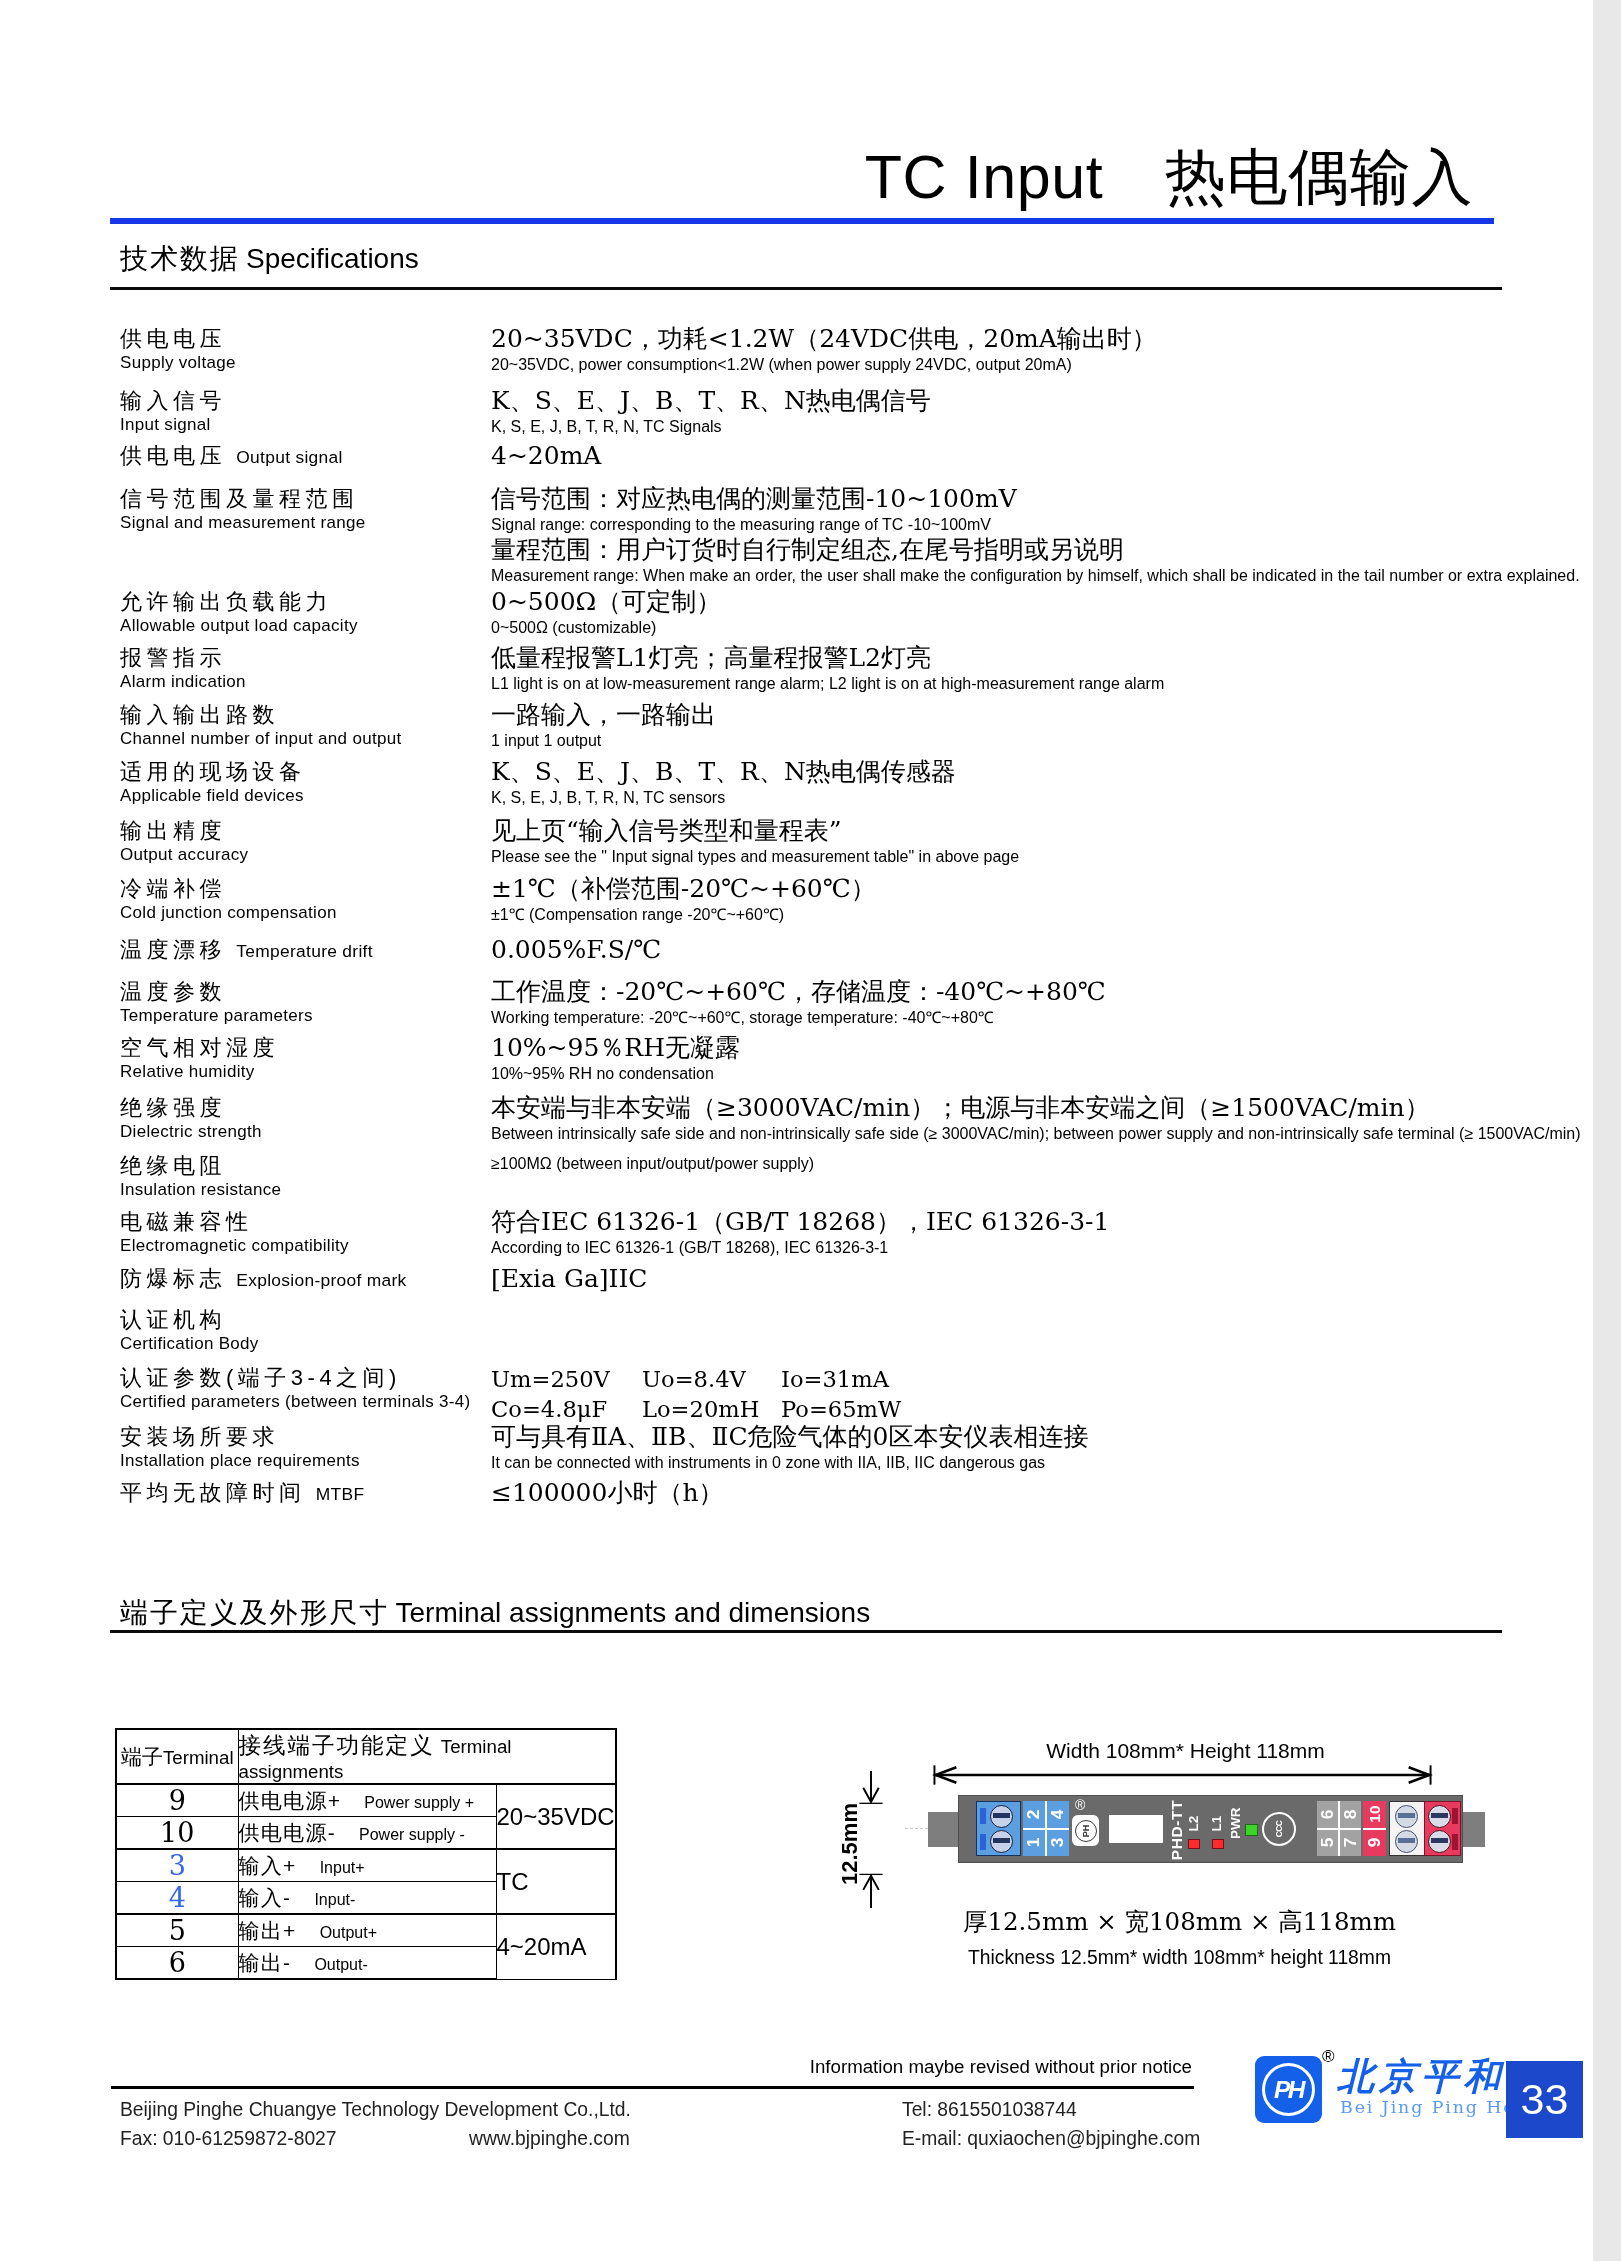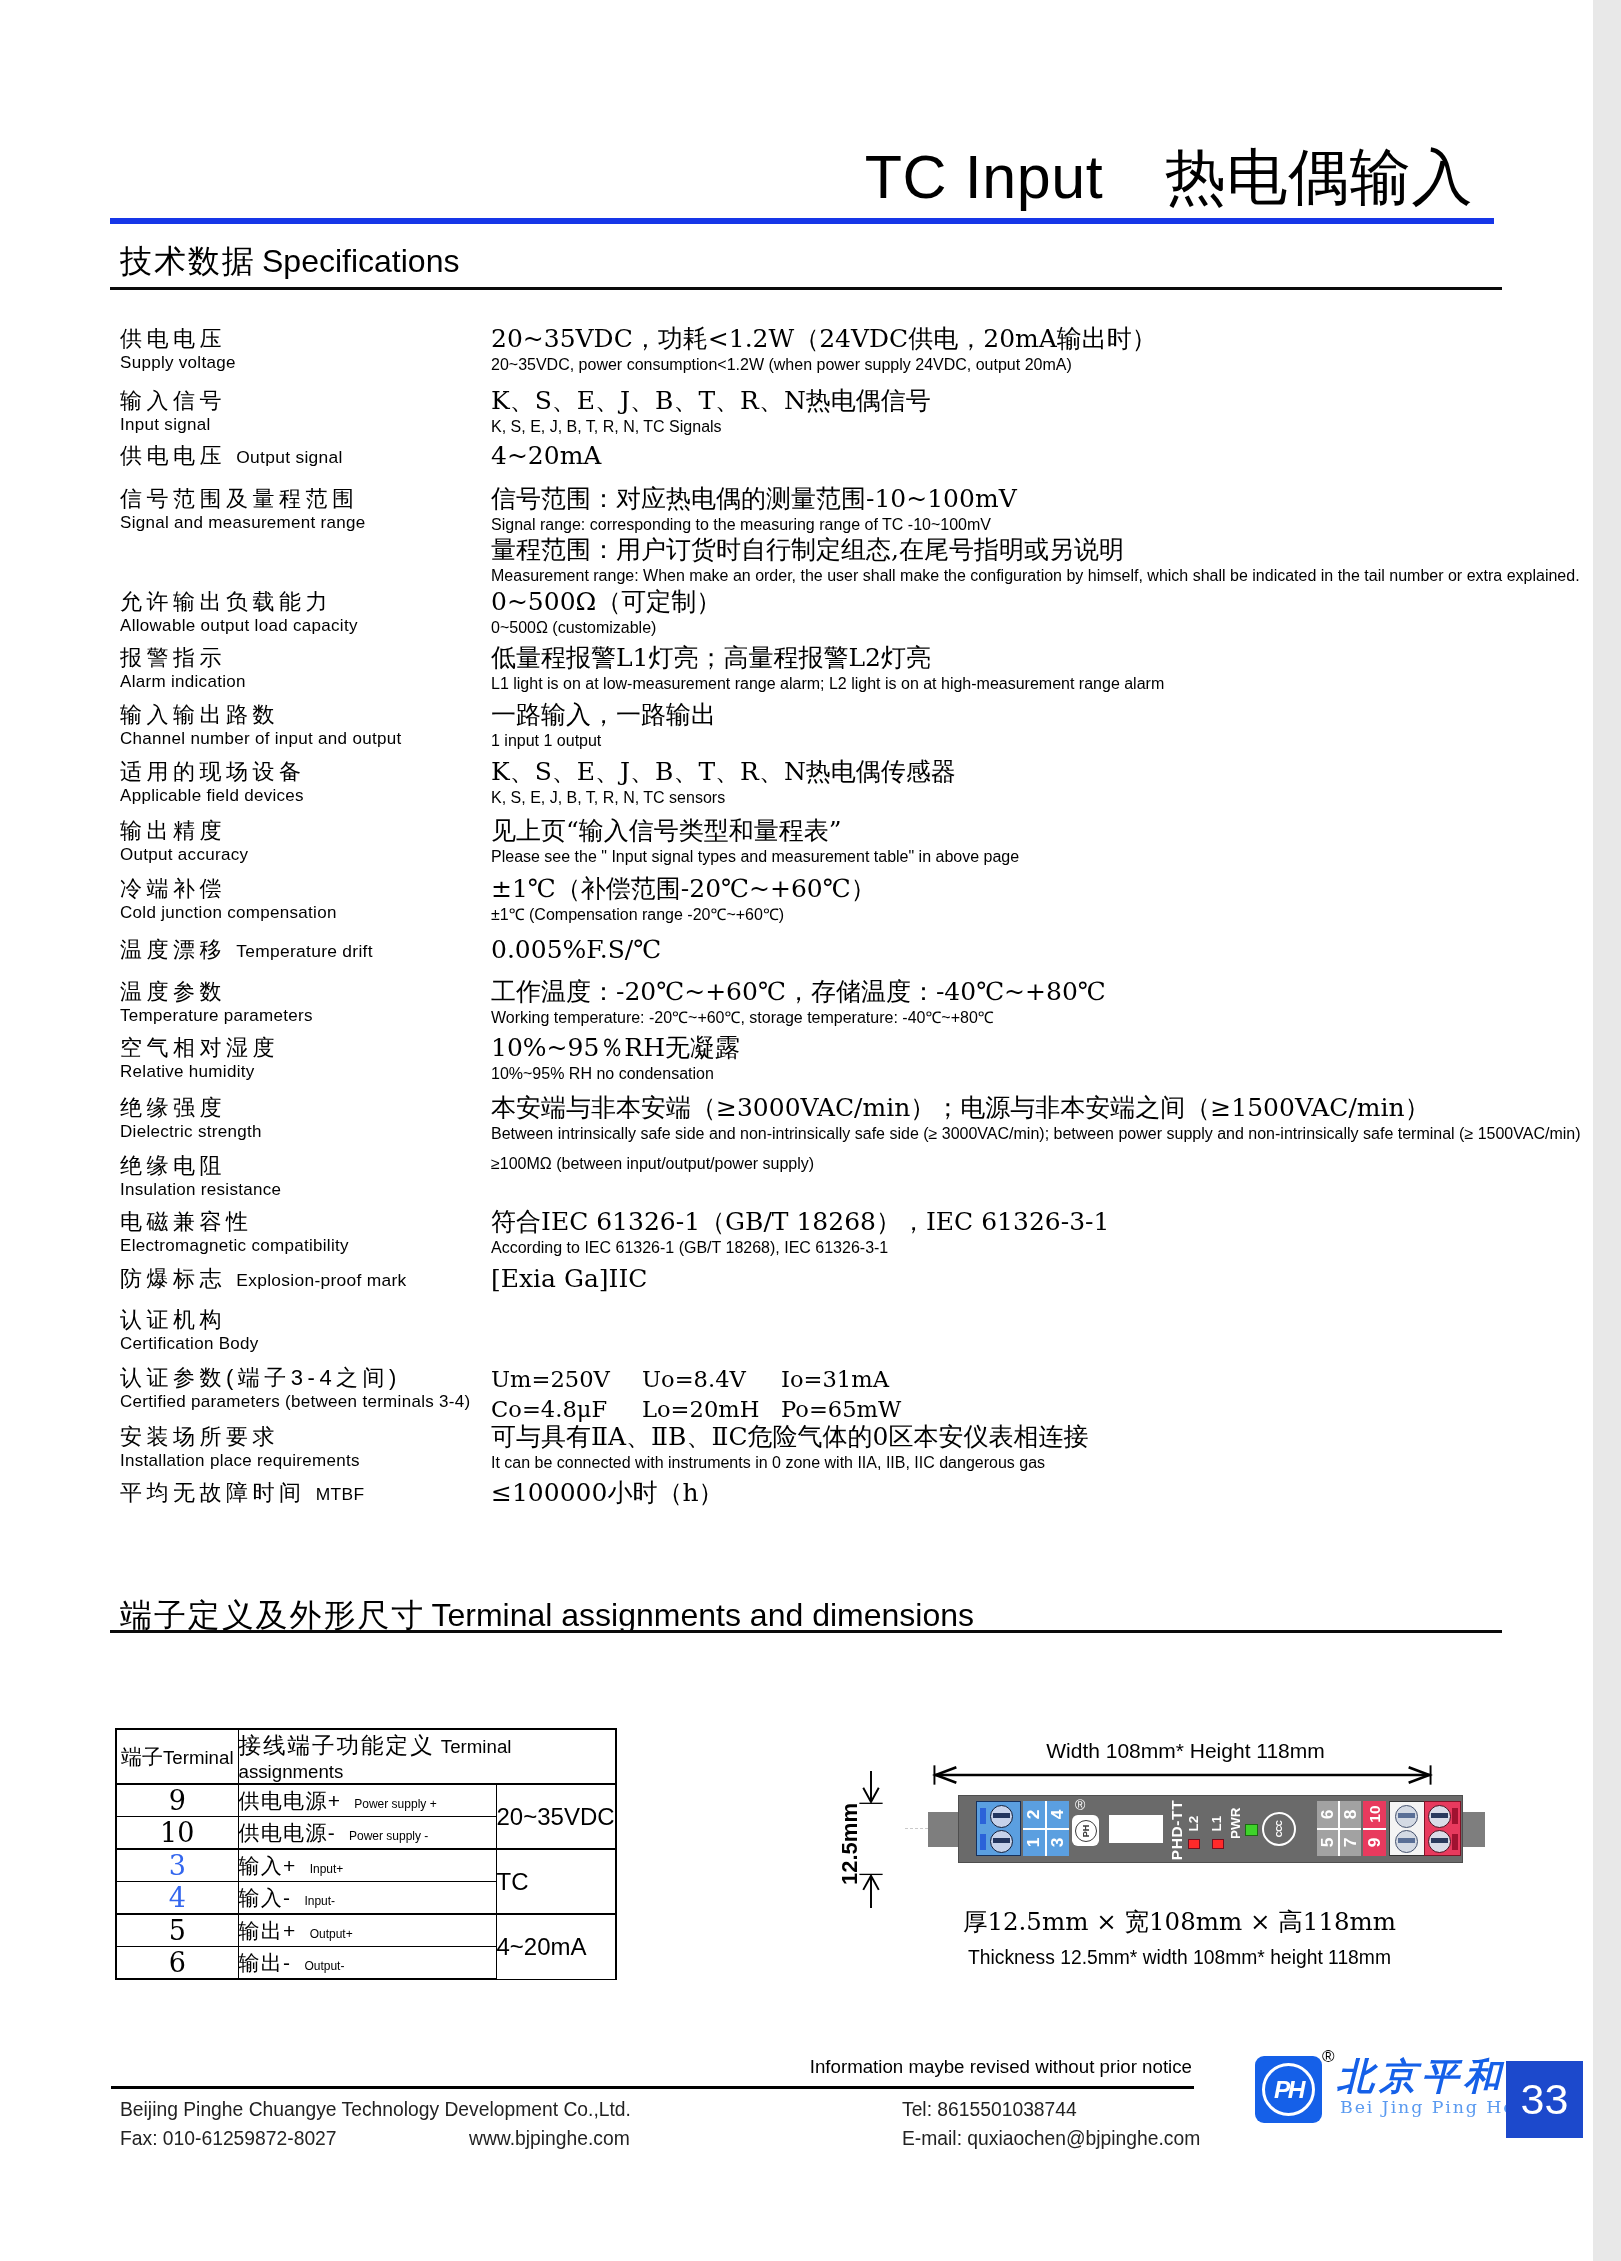--- a/index.html
+++ b/index.html
@@ -5,21 +5,21 @@
   html,body{margin:0;padding:0;background:#e8e8e8;}
   .page{position:relative;width:1593px;height:2261px;background:#fff;overflow:hidden;
         font-family:"Liberation Sans",sans-serif;color:#000;}
   .abs{position:absolute;}
 
   
   .title{right:120px;top:137px;font-size:61px;letter-spacing:0.6px;white-space:nowrap;}
   .blue-rule{left:110px;top:218px;width:1384px;height:6.4px;background:var(--blue_rule,#1636e8);}
 
   
-  .sec-head{left:120px;font-size:32px;white-space:nowrap;}
+  .sec-head{left:120px;font-size:28px;white-space:nowrap;}
   .sec-head .hz{letter-spacing:1.9px;}
   .sec-head .he{margin-left:6.4px;}
   .sec-rule{left:110px;width:1392px;height:3.2px;background:#0a0a0a;}
 
   
   .spec-row{left:120px;width:1392px;}
   .sl{position:absolute;left:0;top:0;width:361px;}
   .lz{display:block;font-size:22px;line-height:27px;letter-spacing:4.5px;}
   .le{display:block;font-size:17px;line-height:22px;letter-spacing:0.3px;}
   .inline .lz,.inline .le{display:inline;}
@@ -36,21 +36,21 @@
   .tterm td{border:1.3px solid #000;padding:0;vertical-align:middle;}
   .tterm tr{height:32px;}
   .tterm tr.hdr{height:35px;}
   .tterm tr.hdr td{border-bottom:2.6px solid #000;border-top:2.6px solid #000;}
   .tterm td.l{border-left:2.6px solid #000;} .tterm td.r{border-right:2.6px solid #000;}
   .tterm tr.gs td{border-top:2.6px solid #000;}
   .tterm tr.last td{border-bottom:2.6px solid #000;}
   .num{font-family:"DejaVu Serif","Liberation Serif",serif;font-size:27px;text-align:center;}
   .fn{padding-left:10.3px;}
   .fz{font-size:21px;letter-spacing:1.3px;}
-  .fe{font-size:12px;margin-left:13px;}
+  .fe{font-size:16px;margin-left:23px;}
   .grp{font-family:Liberation Sans, sans-serif;font-size:24px;padding-left:11.6px;}
   .bluenum{color:var(--num_blue,#3366ee);}
   .hz1{font-size:21px;} .he1{font-size:18.7px;}
   .hz2{font-size:22.6px;letter-spacing:1.9px;} .he2{font-size:18.7px;margin-left:6.4px;}
   .hdr .cc{text-align:center;}
 
   
   .dim-label{left:934px;top:1739px;width:503px;text-align:center;font-size:21px;}
   .size-zh{left:928px;top:1905px;width:503px;text-align:center;
            font-family:"DejaVu Serif","Liberation Serif",serif;font-size:24.5px;}

